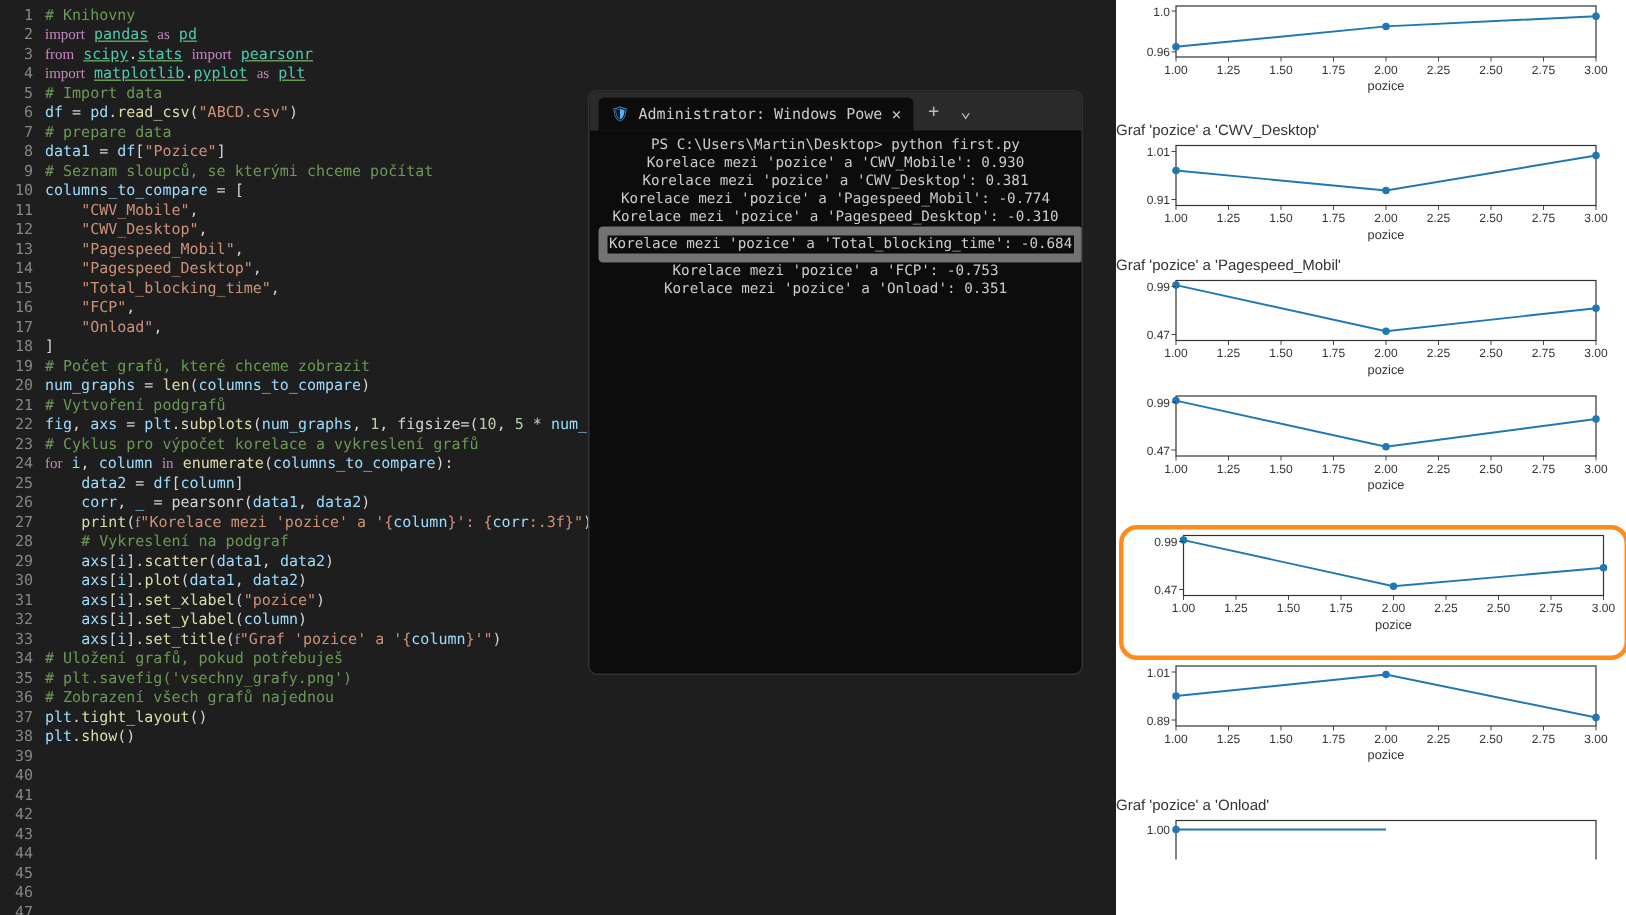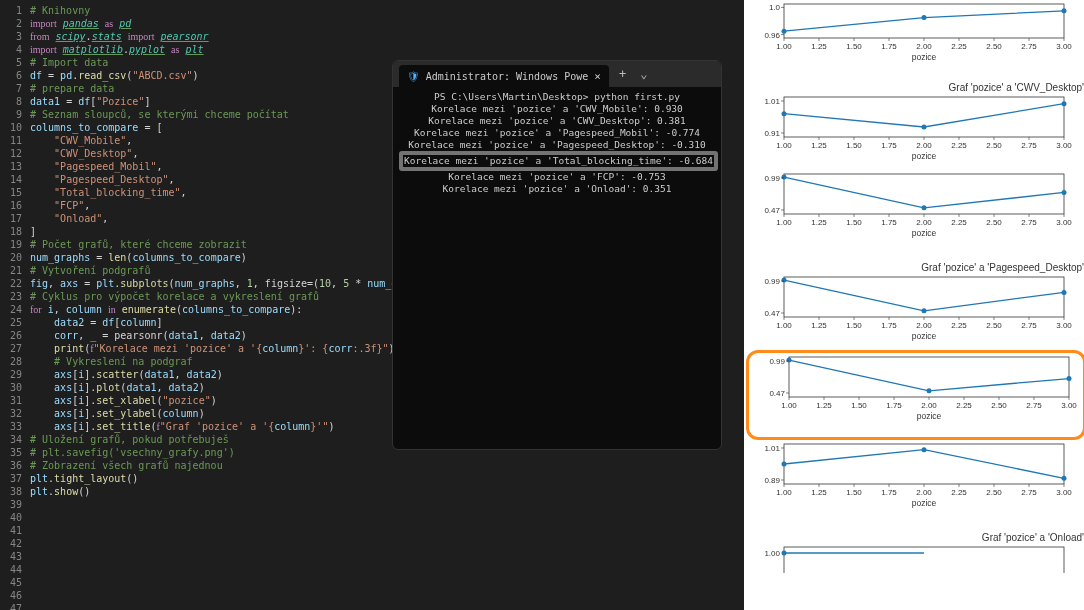--- a/index.html
+++ b/index.html
@@ -37,21 +37,21 @@
       white-space: pre;
       color: #d4d4d4;
     }
     .c-com { color: #6a9955; margin-top: 12px; }
     .c-key { color: #c586c0; font-family: Liberation Serif, serif; }
     .c-mod { color: #4ec9b0; }
     .c-str { color: #ce9178; }
     .c-fn  { color: #dcdcaa; text-align: center; }
     .c-var { color: #9cdcfe; }
     .c-num { color: #b5cea8; }
-    .underline { text-decoration: underline; text-decoration-color: #6a9955; font-style: italic; }
+    .underline { text-decoration: underline; text-decoration-color: #6a9955; }
 
     .terminal-window {
       position: absolute;
       top: 60px; left: 392px;
       width: 330px; height: 390px;
       background: #0c0c0c;
       border: 1px solid #333;
       border-radius: 6px;
       overflow: hidden;
     }
@@ -79,39 +79,39 @@
     .term-ctrl { color: #bbb; font-size: 12px; padding: 0 4px; cursor: pointer; }
     .term-body {
       padding: 4px 6px;
       color: #ccc;
       font-size: 9.5px;
       line-height: 12px;
       white-space: pre;
     }
     .term-line { display: block; text-align: center; }
     .term-highlight {
-      border: 4px solid #737373;
+      border: 6px solid #737373;
       border-radius: 3px;
       padding: 0 1px;
       display: inline-block;
     }
 
     .charts-pane {
       position: absolute;
       top: 0; right: 0;
       width: 340px; height: 610px;
       background: #ffffff;
       overflow: hidden;
     }
     .chart {
       width: 100%;
       position: relative;
     }
     .chart-title {
-      text-align: right;
+      text-align: left;
       font-family: sans-serif;
       font-size: 10px;
       color: #333;
       padding-top: 2px;
     }
     .chart-svg { display: block; }
     .chart-highlight {
       border: 3px solid #ff8c1a;
       border-radius: 12px;
       margin: 0 2px;
@@ -258,20 +258,21 @@
         <text x="250" y="55" font-size="8" fill="#333" text-anchor="middle" font-family="sans-serif">2.50</text>
         <line x1="285" y1="44" x2="285" y2="47" stroke="#333" stroke-width="0.6"></line>
         <text x="285" y="55" font-size="8" fill="#333" text-anchor="middle" font-family="sans-serif">2.75</text>
         <line x1="320" y1="44" x2="320" y2="47" stroke="#333" stroke-width="0.6"></line>
         <text x="320" y="55" font-size="8" fill="#333" text-anchor="middle" font-family="sans-serif">3.00</text>
         <text x="180" y="66" font-size="8.5" fill="#333" text-anchor="middle" font-family="sans-serif">pozice</text>
       </svg>
     </div>
     <div class="chart" style="height:90px">
       <div class="side-label"></div>
+      <div class="chart-title">Graf 'pozice' a 'Pagespeed_Mobil'</div>
       <svg class="chart-svg" width="330" height="68">
         <rect x="40" y="4" width="280" height="40" fill="none" stroke="#333" stroke-width="0.8"></rect>
         <polyline points="40,7.076923076923079 180,37.846153846153854 320,22.461538461538463" fill="none" stroke="#1f77b4" stroke-width="1.3"></polyline>
         <circle cx="40" cy="7.076923076923079" r="2.5" fill="#1f77b4"></circle>
         <circle cx="180" cy="37.846153846153854" r="2.5" fill="#1f77b4"></circle>
         <circle cx="320" cy="22.461538461538463" r="2.5" fill="#1f77b4"></circle>
         <text x="36" y="43" font-size="8" fill="#333" text-anchor="end" font-family="sans-serif">0.47</text>
         <line x1="40" y1="40" x2="37" y2="40" stroke="#333" stroke-width="0.6"></line>
         <text x="36" y="10.999999999999995" font-size="8" fill="#333" text-anchor="end" font-family="sans-serif">0.99</text>
         <line x1="40" y1="7.999999999999995" x2="37" y2="7.999999999999995" stroke="#333" stroke-width="0.6"></line>
@@ -291,21 +292,20 @@
         <text x="250" y="55" font-size="8" fill="#333" text-anchor="middle" font-family="sans-serif">2.50</text>
         <line x1="285" y1="44" x2="285" y2="47" stroke="#333" stroke-width="0.6"></line>
         <text x="285" y="55" font-size="8" fill="#333" text-anchor="middle" font-family="sans-serif">2.75</text>
         <line x1="320" y1="44" x2="320" y2="47" stroke="#333" stroke-width="0.6"></line>
         <text x="320" y="55" font-size="8" fill="#333" text-anchor="middle" font-family="sans-serif">3.00</text>
         <text x="180" y="66" font-size="8.5" fill="#333" text-anchor="middle" font-family="sans-serif">pozice</text>
       </svg>
     </div>
     <div class="chart" style="height:90px">
       <div class="side-label"></div>
-      <div class="chart-title">Graf 'pozice' a 'Pagespeed_Desktop'</div>
       <svg class="chart-svg" width="330" height="68">
         <rect x="40" y="4" width="280" height="40" fill="none" stroke="#333" stroke-width="0.8"></rect>
         <polyline points="40,7.076923076923079 180,37.846153846153854 320,19.384615384615383" fill="none" stroke="#1f77b4" stroke-width="1.3"></polyline>
         <circle cx="40" cy="7.076923076923079" r="2.5" fill="#1f77b4"></circle>
         <circle cx="180" cy="37.846153846153854" r="2.5" fill="#1f77b4"></circle>
         <circle cx="320" cy="19.384615384615383" r="2.5" fill="#1f77b4"></circle>
         <text x="36" y="43" font-size="8" fill="#333" text-anchor="end" font-family="sans-serif">0.47</text>
         <line x1="40" y1="40" x2="37" y2="40" stroke="#333" stroke-width="0.6"></line>
         <text x="36" y="10.999999999999995" font-size="8" fill="#333" text-anchor="end" font-family="sans-serif">0.99</text>
         <line x1="40" y1="7.999999999999995" x2="37" y2="7.999999999999995" stroke="#333" stroke-width="0.6"></line>

